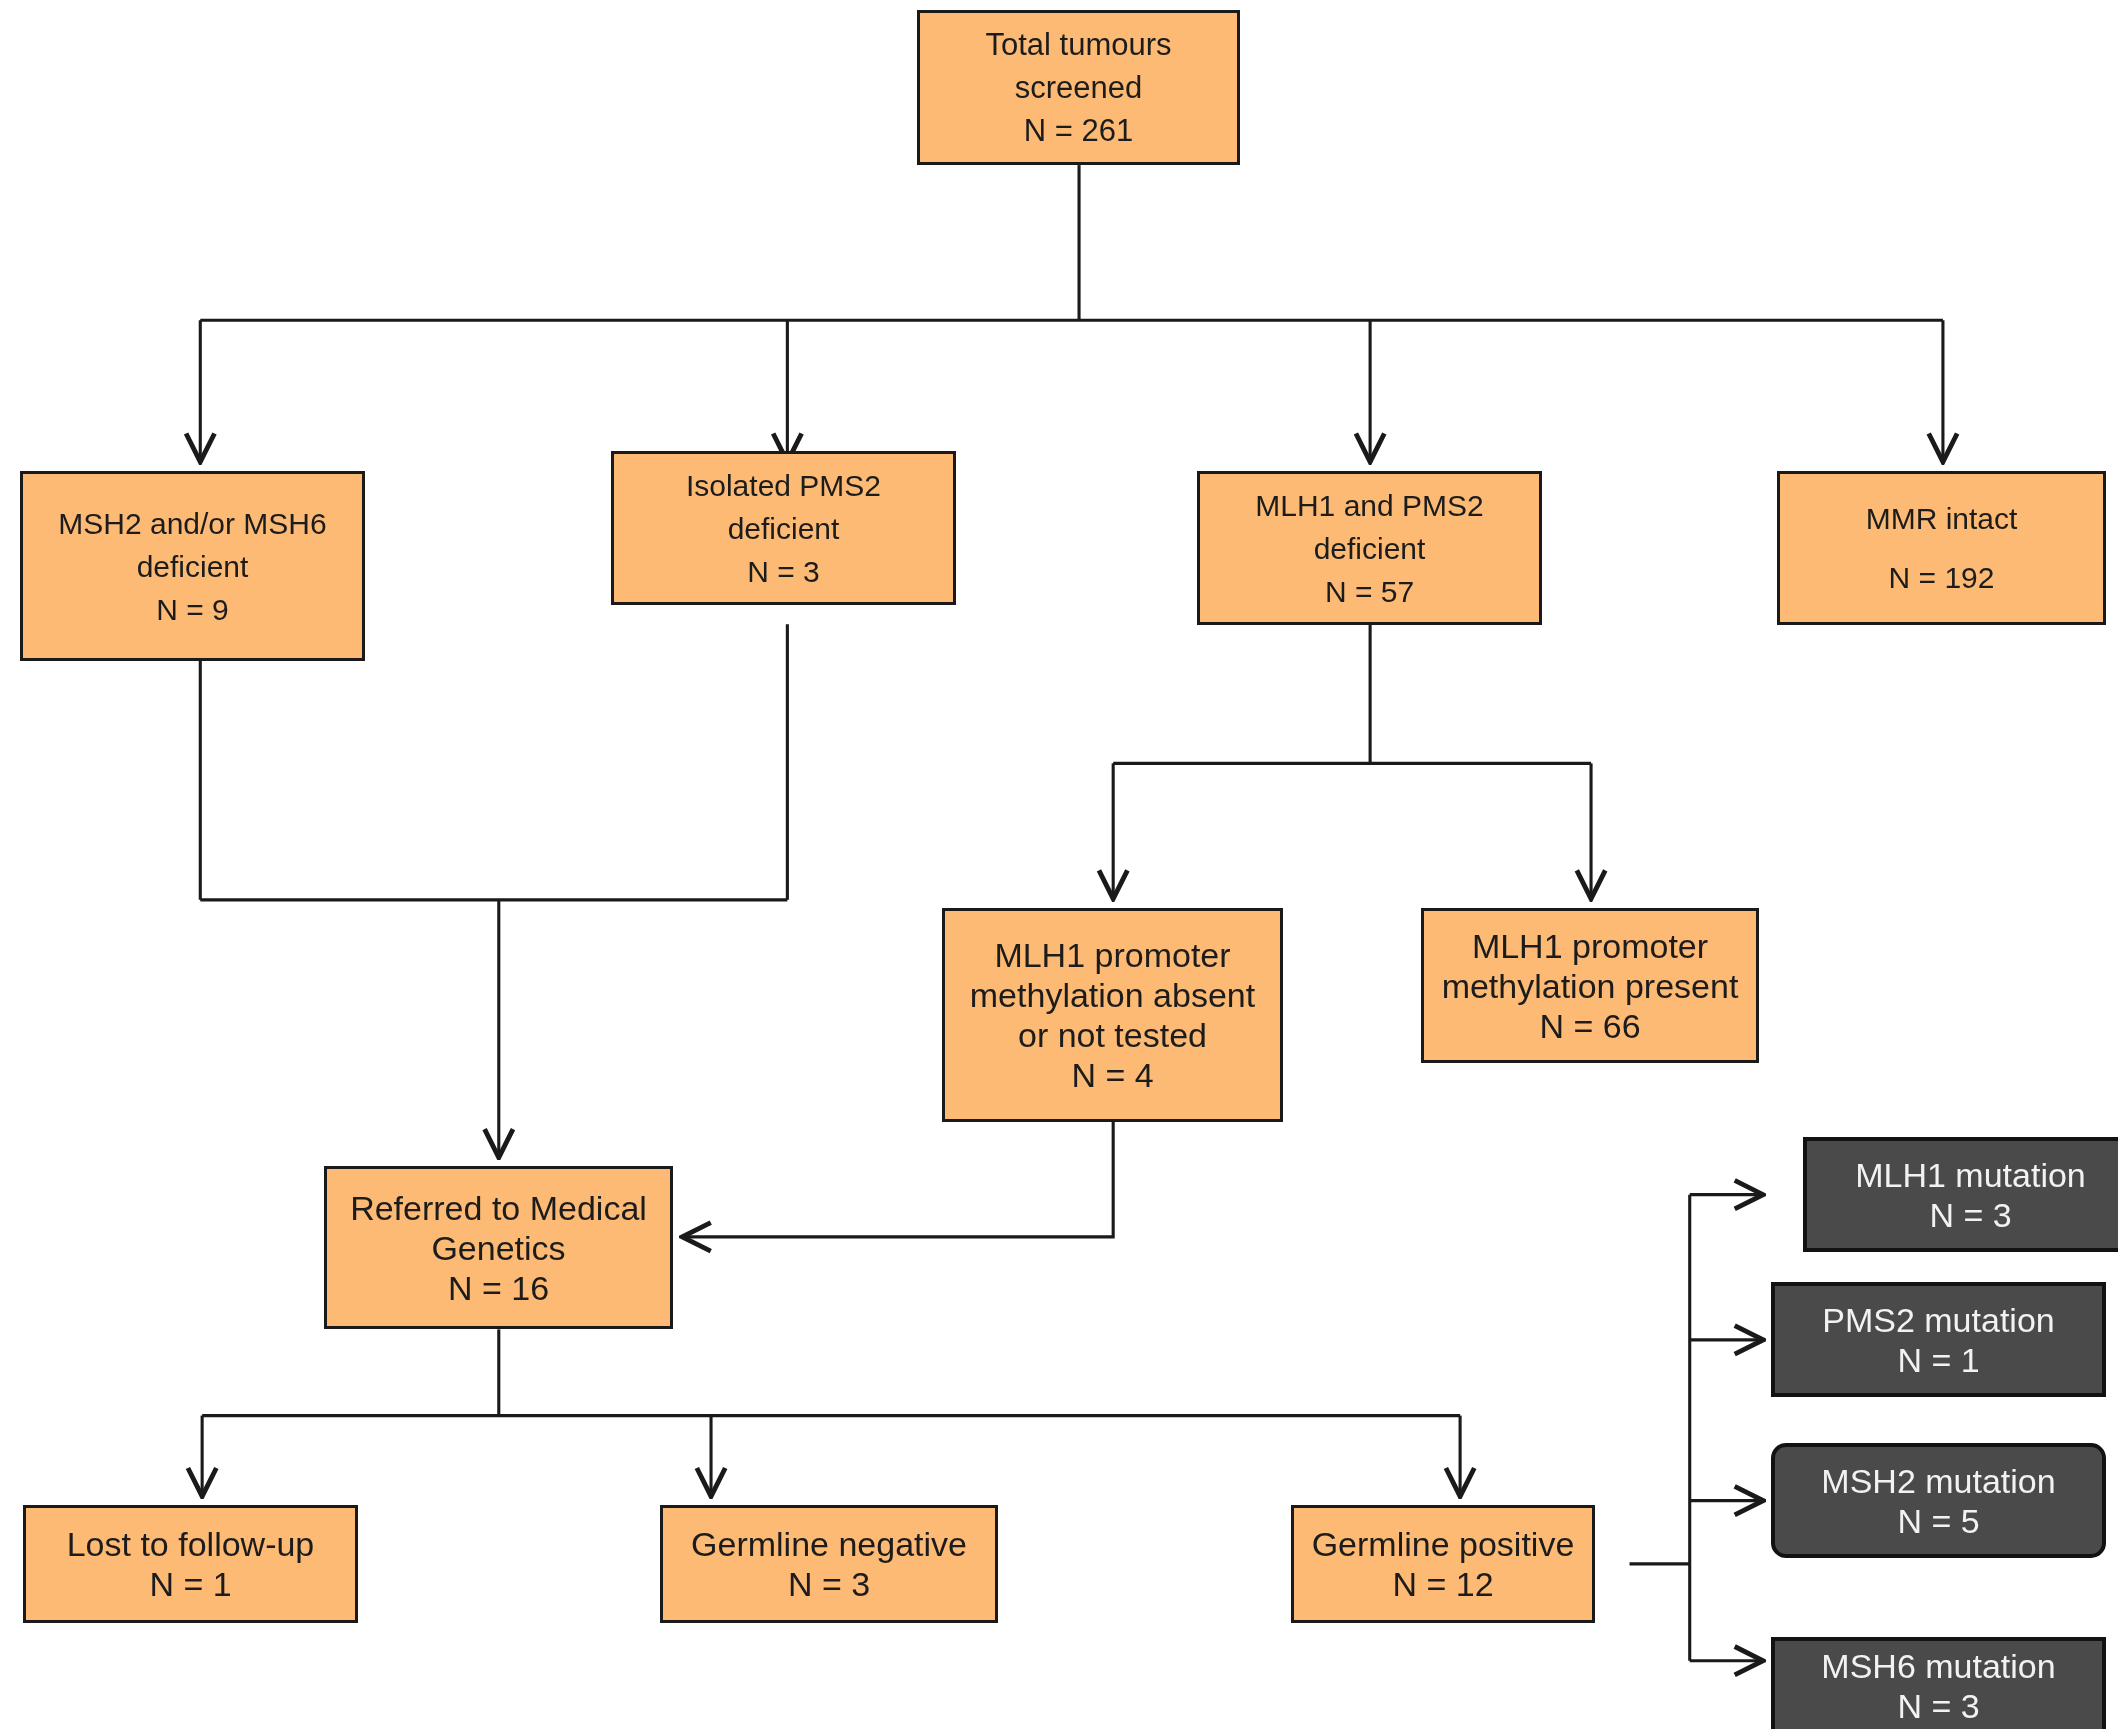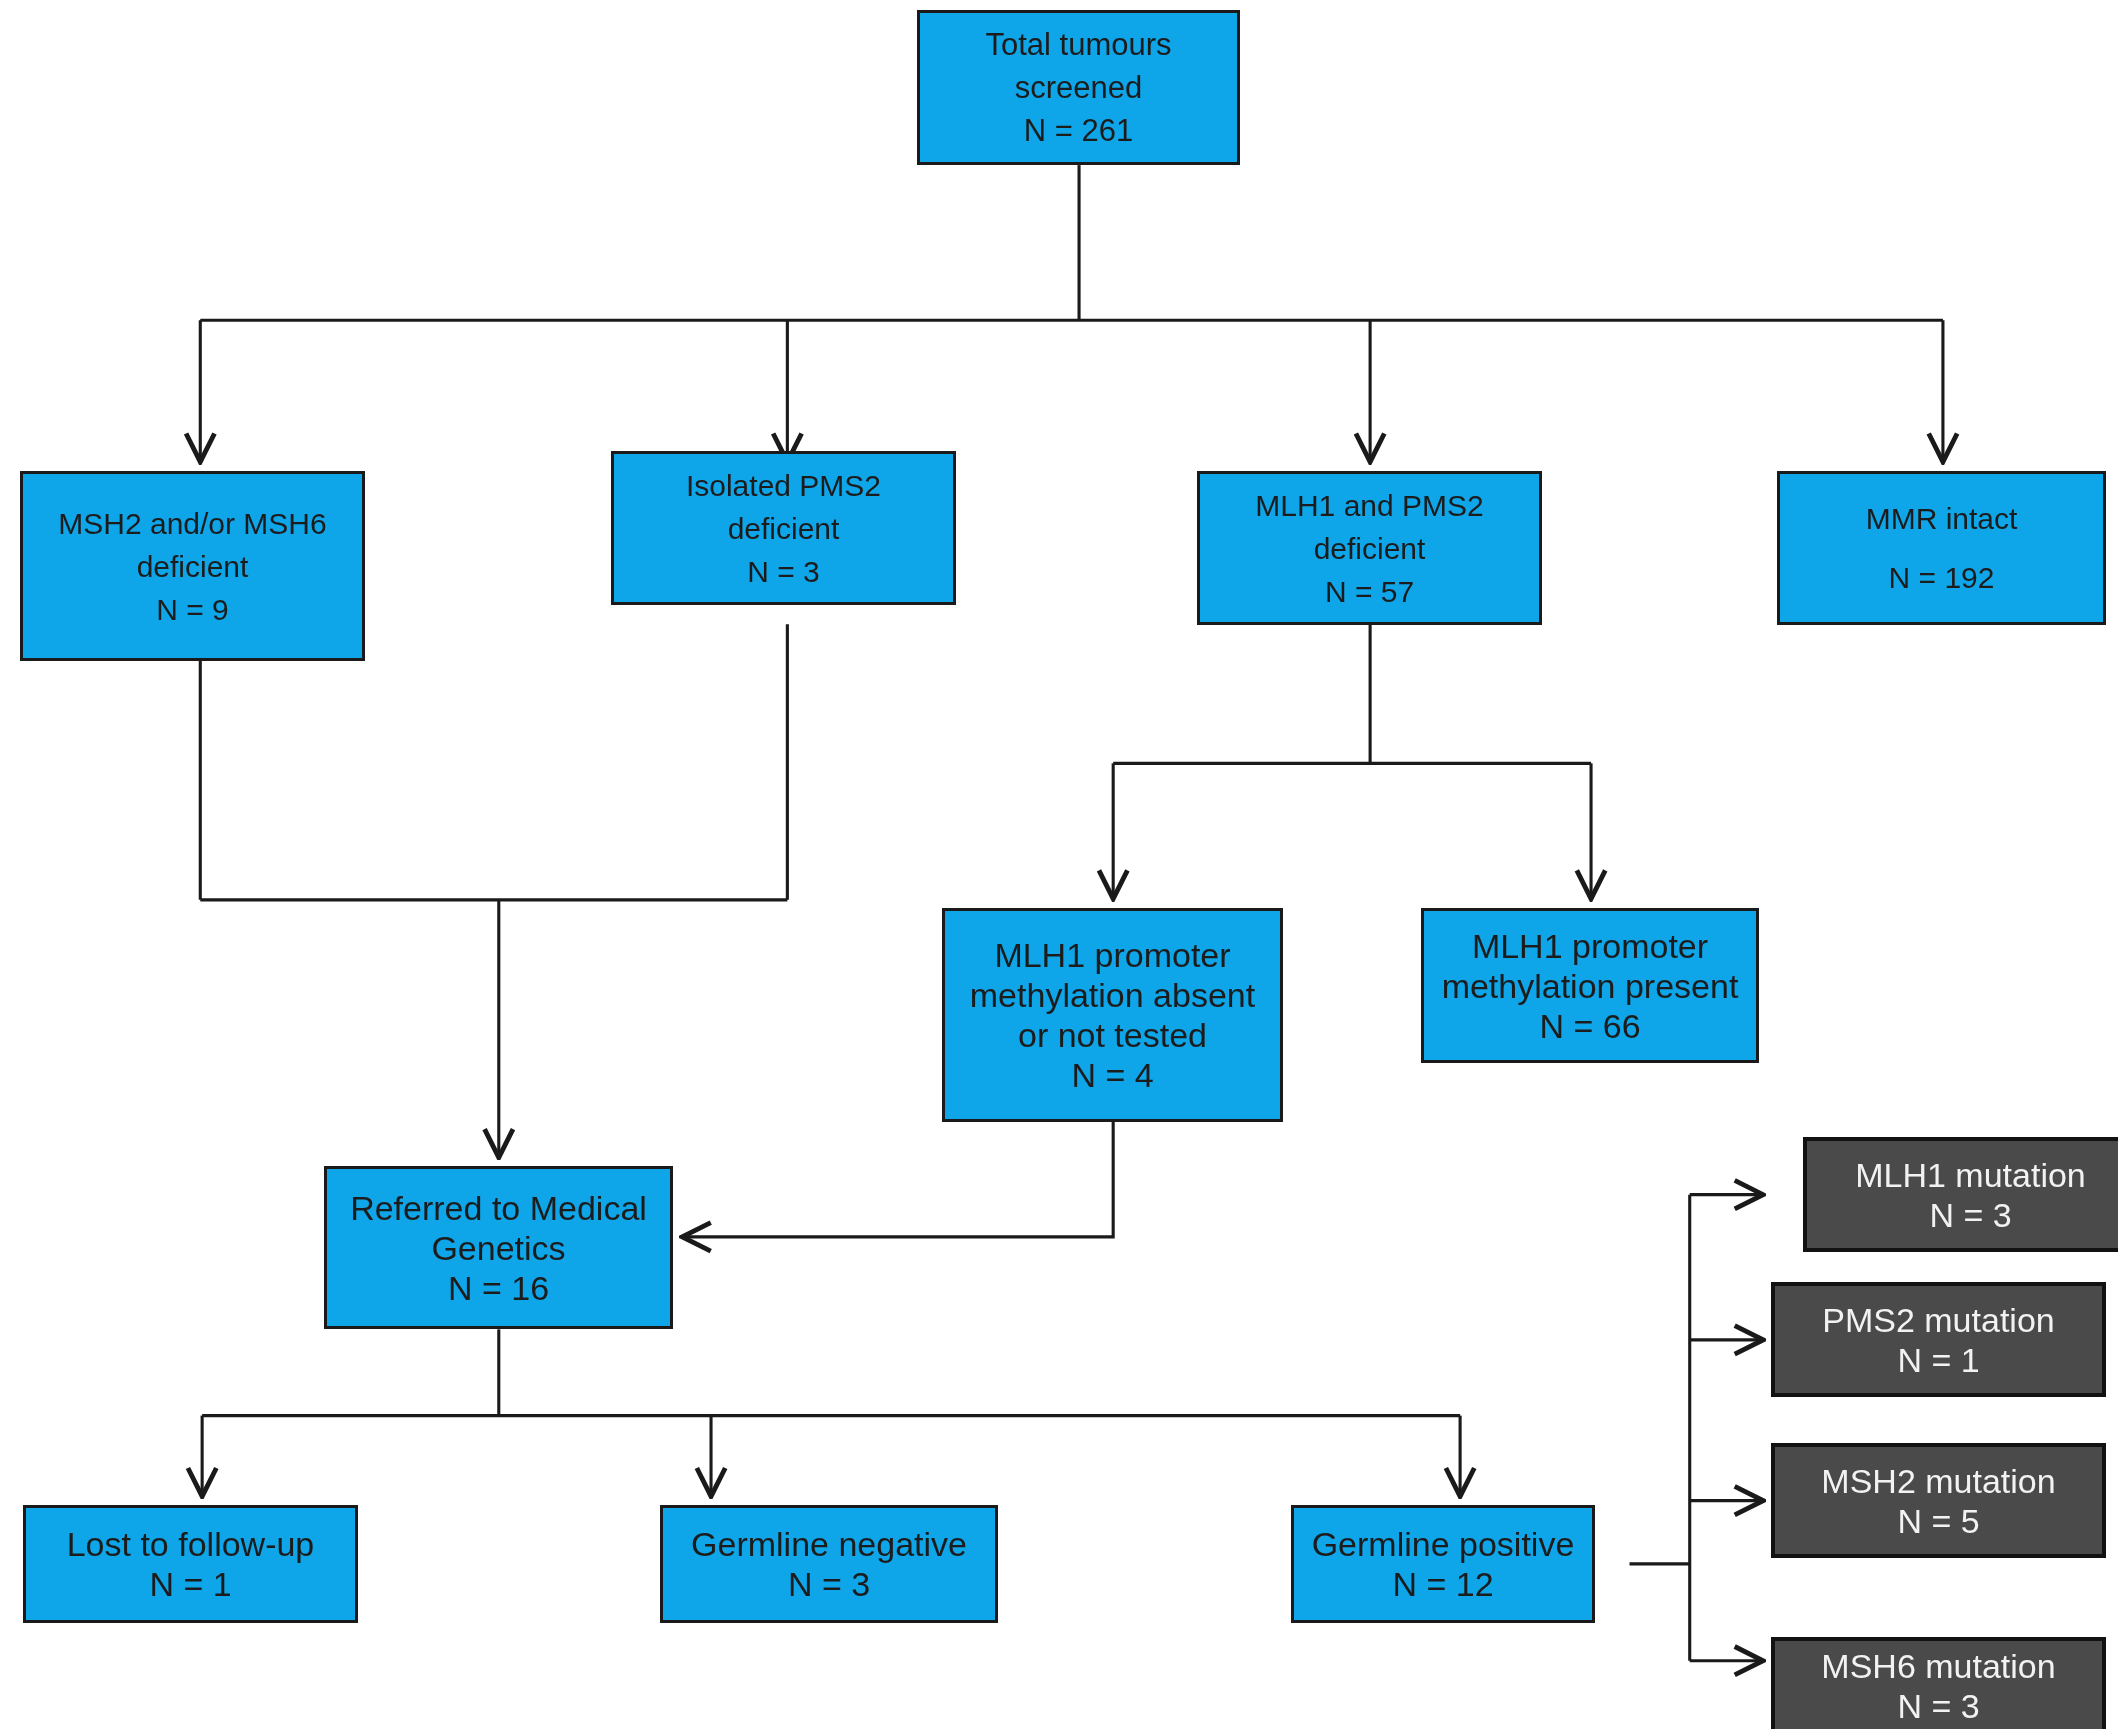--- a/index.html
+++ b/index.html
@@ -1,20 +1,20 @@
 <!DOCTYPE html>
 <html style="font-size:10px"><head>
 <meta charset="utf-8">
 <style>
   html,body{margin:0;padding:0;background:#ffffff;}
   body{font-family:"Liberation Sans", sans-serif;}
   #stage{position:relative;width:2119px;height:1729px;background:#fff;overflow:hidden;}
   svg.edges{position:absolute;left:0;top:0;width:2119px;height:1729px;pointer-events:none;}
   .node{position:absolute;box-sizing:border-box;display:flex;align-items:center;justify-content:center;text-align:center;}
-  .node.light{background:#0ea5e9;border:3.7px solid #1a1a1a;}
+  .node.light{background:#fdba74;border:3.7px solid #1a1a1a;}
   .node.dark{background:#4a4a4a;border:4.3px solid #121212;}
   .node .inner{width:100%;padding:0 8.7px;}
   .node .line{display:block;}
   .node.light .line{color:#1c1c1c;}
   .node.dark .line{color:#f2f2f2;}
   .fs-1{font-size:31px;line-height:43px;}
   .fs-2{font-size:30px;line-height:43px;}
   .fs-3{font-size:34px;line-height:40px;}
   .spacer{display:block;height:16px;}
 </style>
@@ -138,21 +138,21 @@
           <span class="line">MLH1 mutation</span>
           <span class="line">N = 3</span>
         </div>
       </div>
       <div class="node dark" style="left: 1771px; top: 1282px; width: 335px; height: 115px;">
         <div class="inner fs-3">
           <span class="line">PMS2 mutation</span>
           <span class="line">N = 1</span>
         </div>
       </div>
-      <div class="node dark" style="left: 1771px; top: 1443px; width: 335px; height: 115px;">
+      <div class="node dark" style="left: 1771px; top: 1443px; width: 335px; height: 115px; border-radius: 15px;">
         <div class="inner fs-3">
           <span class="line">MSH2 mutation</span>
           <span class="line">N = 5</span>
         </div>
       </div>
       <div class="node dark" style="left: 1771px; top: 1603px; width: 335px; height: 98px; margin-top: 34px;">
         <div class="inner fs-3">
           <span class="line">MSH6 mutation</span>
           <span class="line">N = 3</span>
         </div>

